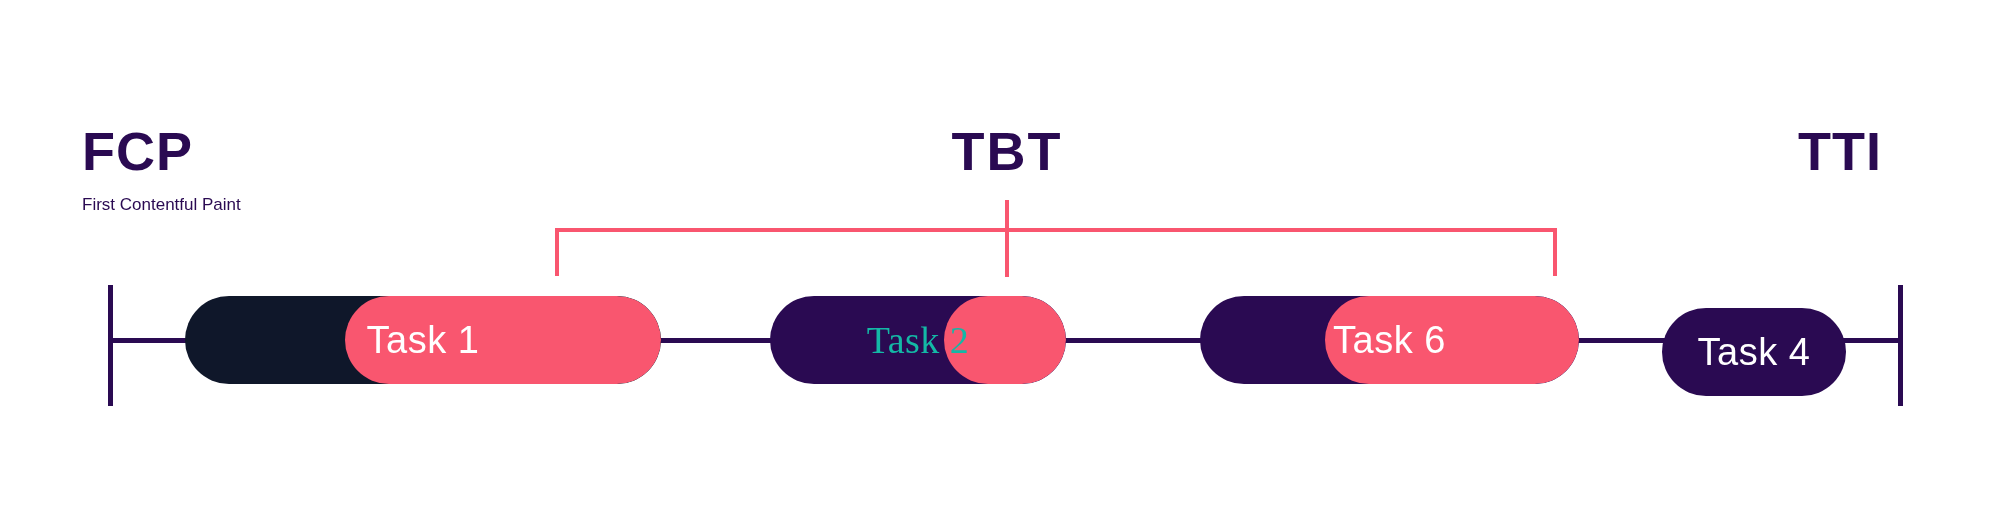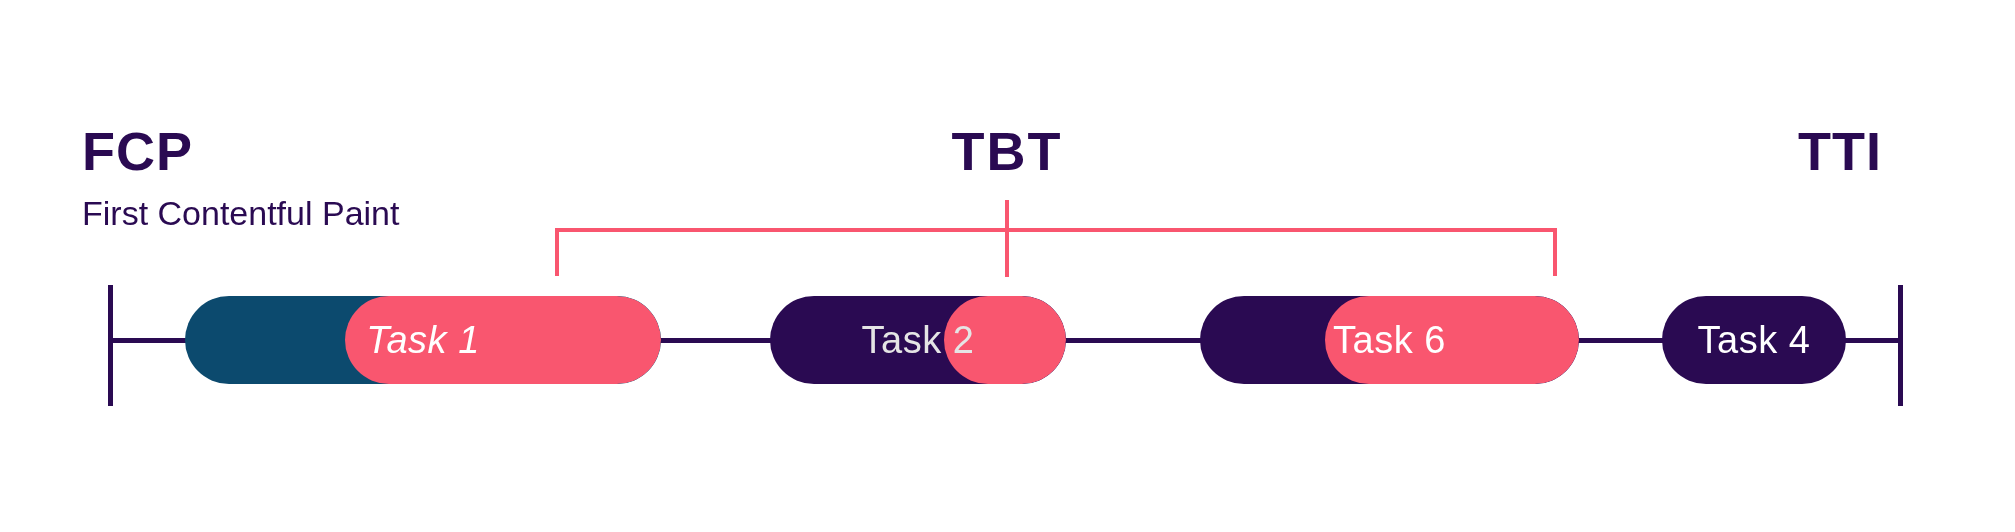--- a/index.html
+++ b/index.html
@@ -16,21 +16,21 @@
   
   .milestone{position:absolute;}
   .milestone .abbr{
     font-size:54px;
     font-weight:bold;
     letter-spacing:1px;
     line-height:1;
     white-space:nowrap;
   }
   .milestone .full{
-    font-size:34px;
+    font-size:17px;
     font-weight:400;
     line-height:1;
     margin-top:18px;
     white-space:nowrap;
   }
 
   #fcp-label{left:82px;top:124px;text-align:left;}
   #tti-label{right:66px;top:124px;text-align:center;}
   #tbt-label{left:1007px;top:124px;transform:translateX(-50%);text-align:center;}
   #tbt-label .abbr{letter-spacing:2px;}
@@ -127,30 +127,30 @@
     <div class="b-arm b-left" style="background: rgb(249, 86, 111);"></div>
     <div class="b-arm b-right" style="background: rgb(249, 86, 111);"></div>
   </div>
   <div id="tbt-tick" style="background: rgb(249, 86, 111);"></div>
 
   <div id="axis-line" style="background: rgb(42, 10, 82);"></div>
   <div class="end-tick" id="tick-start" style="background: rgb(42, 10, 82);"></div>
   <div class="end-tick" id="tick-end" style="background: rgb(42, 10, 82);"></div>
 
   <div id="task-layer">
-      <div class="task" style="left: 185px; width: 476px; background: #0c4a6e; font-style: italic;">
+      <div class="task" style="left: 185px; width: 476px; background: #0f172a;">
         <div class="blocking" style="width: 316px; background: rgb(249, 86, 111);"></div>
         <div class="task-label" style="color: rgb(255, 255, 255);">Task 1</div>
       </div>
       <div class="task" style="left: 770px; width: 296px; background: rgb(42, 10, 82);">
         <div class="blocking" style="width: 122px; background: rgb(249, 86, 111);"></div>
-        <div class="task-label" style="color: #e5e5e5;">Task 2</div>
+        <div class="task-label" style="color: #14b8a6; font-family: Liberation Serif, serif;">Task 2</div>
       </div>
       <div class="task" style="left: 1200px; width: 379px; background: rgb(42, 10, 82);">
         <div class="blocking" style="width: 254px; background: rgb(249, 86, 111);"></div>
         <div class="task-label" style="color: rgb(255, 255, 255);">Task 6</div>
       </div>
-      <div class="task" style="left: 1662px; width: 184px; background: rgb(42, 10, 82);">
+      <div class="task" style="left: 1662px; width: 184px; background: rgb(42, 10, 82); margin-top: 12px;">
         <div class="task-label" style="color: rgb(255, 255, 255);">Task 4</div>
       </div>
     </div>
 
 </div>
 
 </body></html>

